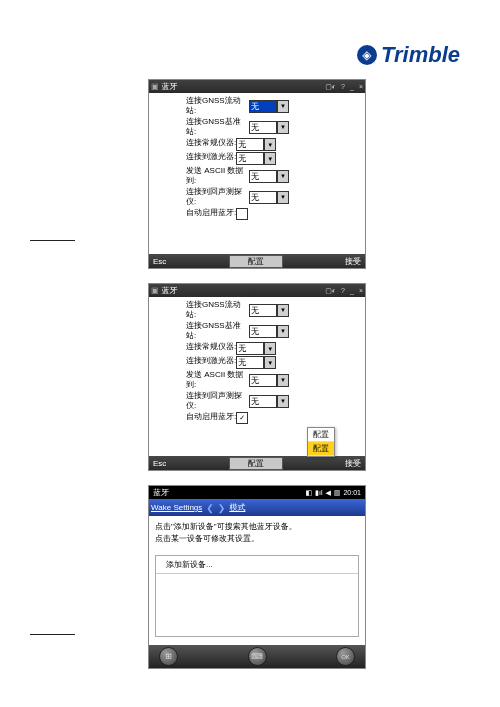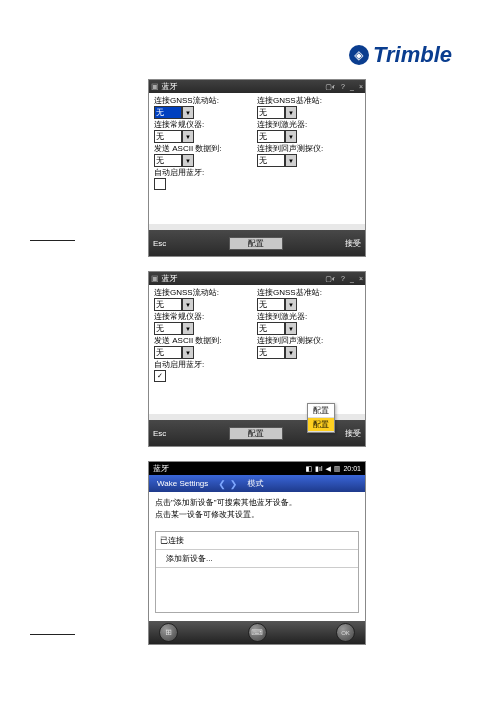--- a/index.html
+++ b/index.html
@@ -8,21 +8,21 @@
       background: #fff;
       width: 500px;
       height: 707px;
       font-family: Arial, sans-serif;
       font-size: 9px;
       position: relative;
     }
     .logo {
       position: absolute;
       top: 42px;
-      right: 48px;
+      right: 40px;
       display: flex;
       align-items: center;
       gap: 4px;
     }
     .logo-icon {
       width: 20px;
       height: 20px;
       background: #0a3d8f;
       border-radius: 50%;
       position: relative;
@@ -85,22 +85,23 @@
     .form {
       background: #fff;
       padding: 3px 5px;
       display: flex;
       flex-wrap: wrap;
       gap: 0;
     }
     .field {
       width: 50%;
       display: flex;
-      flex-direction: column;
+      flex-direction: row;
       margin-bottom: 1px;
+      margin-left: 32px;
     }
     .field.full { width: 100%; }
     .field-label {
       font-size: 8px;
       color: #000;
       line-height: 10px;
     }
     .field-control {
       display: inline-flex;
       align-items: center;
@@ -134,28 +135,27 @@
       height: 10px;
       border: 1px solid #333;
       background: #fff;
       display: inline-flex;
       align-items: center;
       justify-content: center;
       font-size: 7px;
     }
     .bottombar {
       background: linear-gradient(#484848, #2a2a2a);
-      height: 26px;
+      height: 14px;
       display: flex;
       align-items: center;
       padding: 0 4px;
       color: #fff;
       font-size: 8px;
       justify-content: space-between;
-      margin-top: 6px;
     }
     .bottombar .config-btn {
       background: #c8c8c8;
       color: #000;
       border: 1px solid #555;
       padding: 0 18px;
       height: 11px;
       display: flex;
       align-items: center;
     }
@@ -193,24 +193,25 @@
     .mobile-top .micons { display: flex; gap: 3px; font-size: 7px; }
     .tabbar {
       background: linear-gradient(#3a66d8, #1e3a8c);
       height: 17px;
       display: flex;
       align-items: center;
       color: #fff;
       font-size: 8px;
     }
     .tab {
-      padding: 0 8px;
+      padding: 0 2px;
       display: flex;
       align-items: center;
       height: 100%;
+      text-decoration: underline;
     }
     .tab.active {
       color: #fff;
     }
     .tab-arrow {
       color: #7fa8ff;
       font-size: 9px;
       padding: 0 2px;
     }
     .hint {
@@ -427,21 +428,20 @@
       <span class="tab">Wake Settings</span>
       <span class="tab-arrow">❮</span>
       <span class="tab-arrow">❯</span>
       <span class="tab" style="padding-right:12px">模式</span>
     </div>
     <div class="hint">
       <div>点击"添加新设备"可搜索其他蓝牙设备。</div>
       <div>点击某一设备可修改其设置。</div>
     </div>
     <div class="device-list">
-      <div class="device-row">已连接</div>
       <div class="device-row" style="padding-left:10px">添加新设备...</div>
       <div class="device-row" style="height:20px;border-bottom:none"></div>
     </div>
     <div class="mobile-bottom">
       <div class="circle-btn">⊞</div>
       <div class="circle-btn">⌨</div>
       <div class="circle-btn" style="font-size:6px">OK</div>
     </div>
   </div>
 

